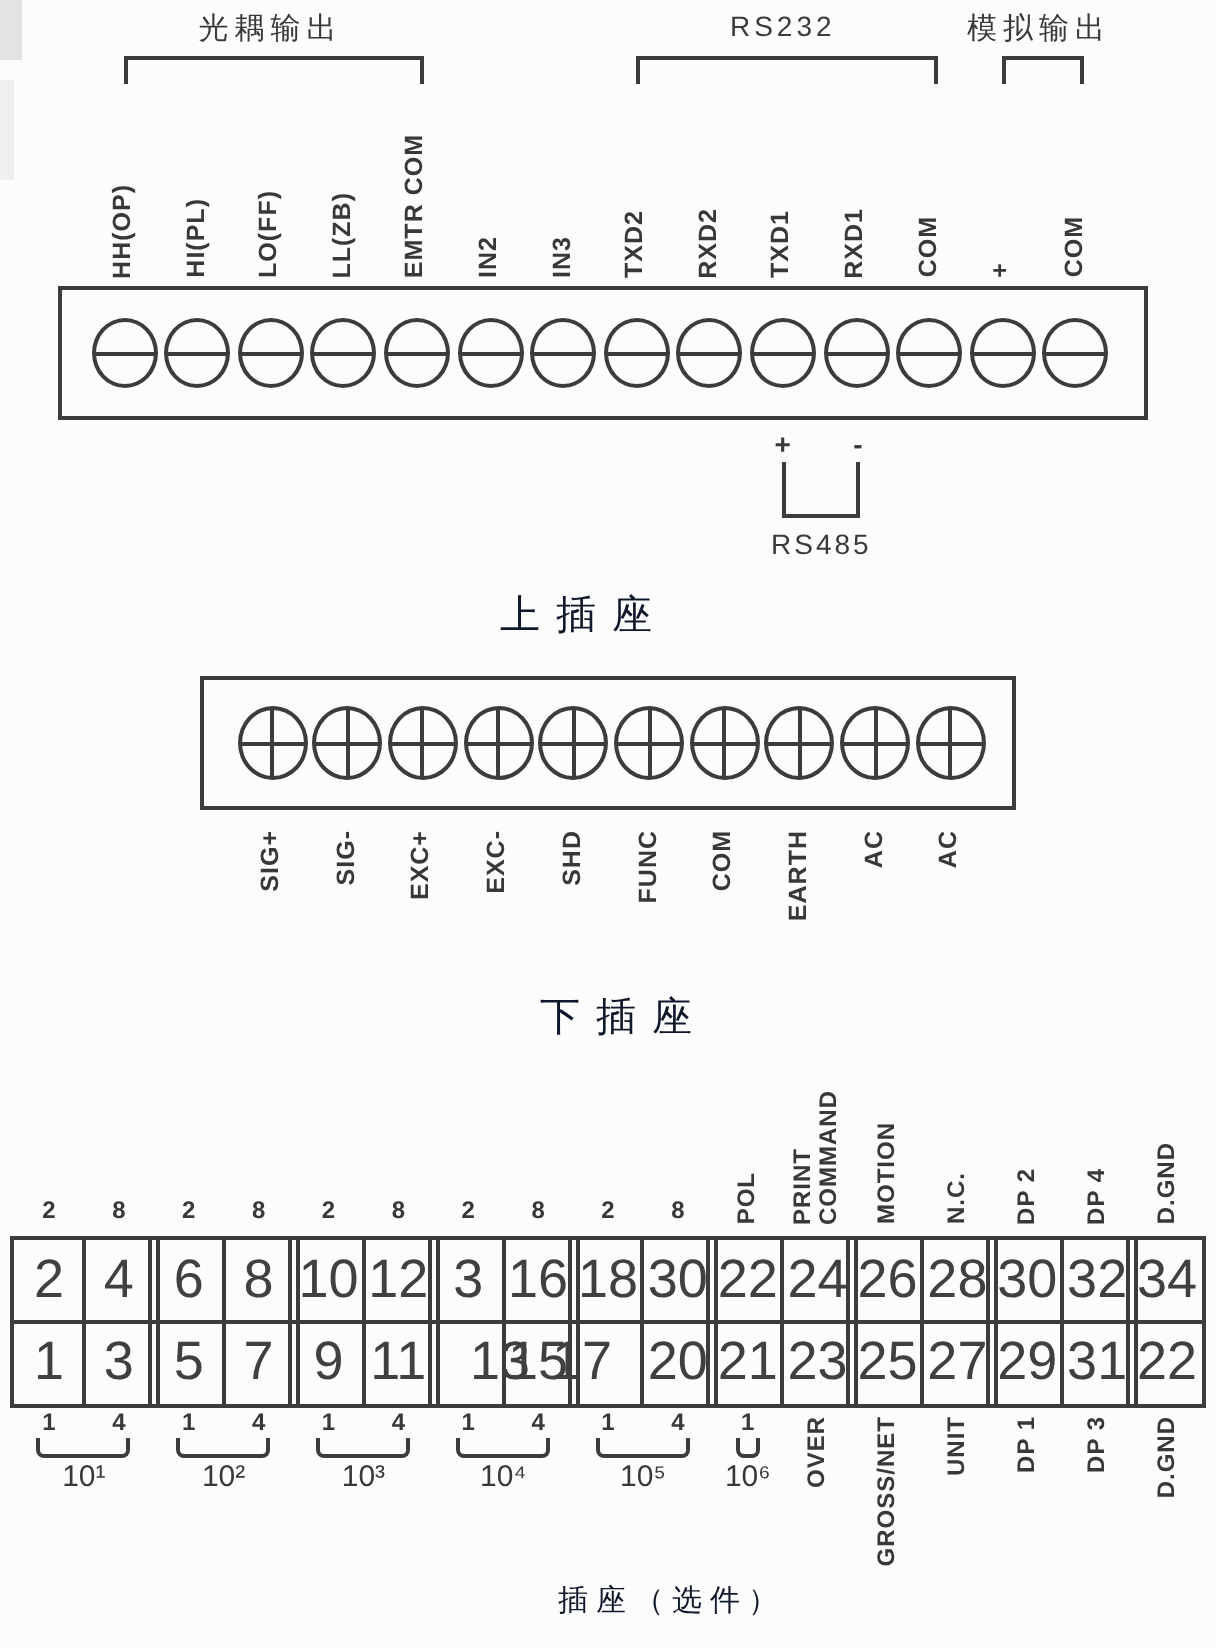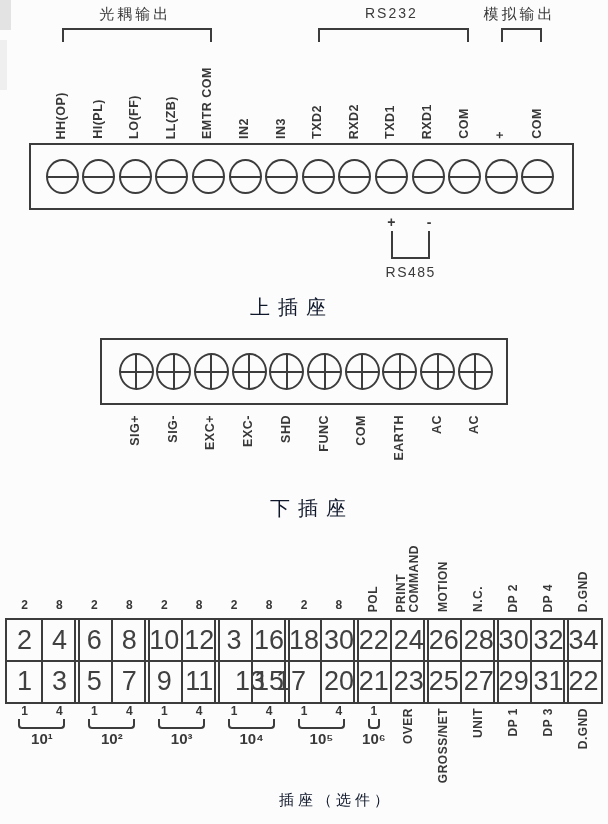--- a/index.html
+++ b/index.html
@@ -18,21 +18,21 @@
   .bracket-up{position:absolute;border:2px solid #3c3c3c;border-top:none;border-radius:0 0 4px 4px;}
   .glabel{position:absolute;transform:translateX(-50%);font-size:15px;letter-spacing:3px;white-space:nowrap;}
   .glabel.latin{font-size:14px;letter-spacing:2px;}
   .title{position:absolute;transform:translateX(-50%);font-size:20px;letter-spacing:8px;white-space:nowrap;color:#0f172a;}
   .bw{position:absolute;transform:translateX(-50%);font-size:12px;font-weight:600;color:#383838;}
   .tbl{position:absolute;border:2px solid #3c3c3c;background:#fcfcfc;}
   .gridv{position:absolute;top:0;bottom:0;background:#3c3c3c;width:2px;}
   .gridv.dbl{width:2px;background:transparent;border-left:2px solid #3c3c3c;border-right:2px solid #3c3c3c;}
   .gridh{position:absolute;left:0;right:0;height:2px;background:#3c3c3c;}
   .cellnum{position:absolute;transform:translate(-50%,-50%);font-size:27px;color:#404040;}
-  .decl{position:absolute;transform:translateX(-50%);font-size:15px;font-weight:700;color:#383838;}
+  .decl{position:absolute;transform:translateX(-50%);font-size:15px;font-weight:400;color:#383838;}
   .rs-sign{position:absolute;transform:translateX(-50%);font-size:14px;font-weight:700;}
   .rs-label{position:absolute;transform:translateX(-50%);font-size:14px;letter-spacing:1.5px;}
   .artifact{position:absolute;background:#e3e3e3;}
 </style>
 </head>
 <body>
 
 <div class="page" id="page">
   <div class="artifact" style="left:0;top:0;width:11px;height:30px;"></div>
   <div class="artifact" style="left:0;top:40px;width:7px;height:50px;opacity:.55;"></div>

